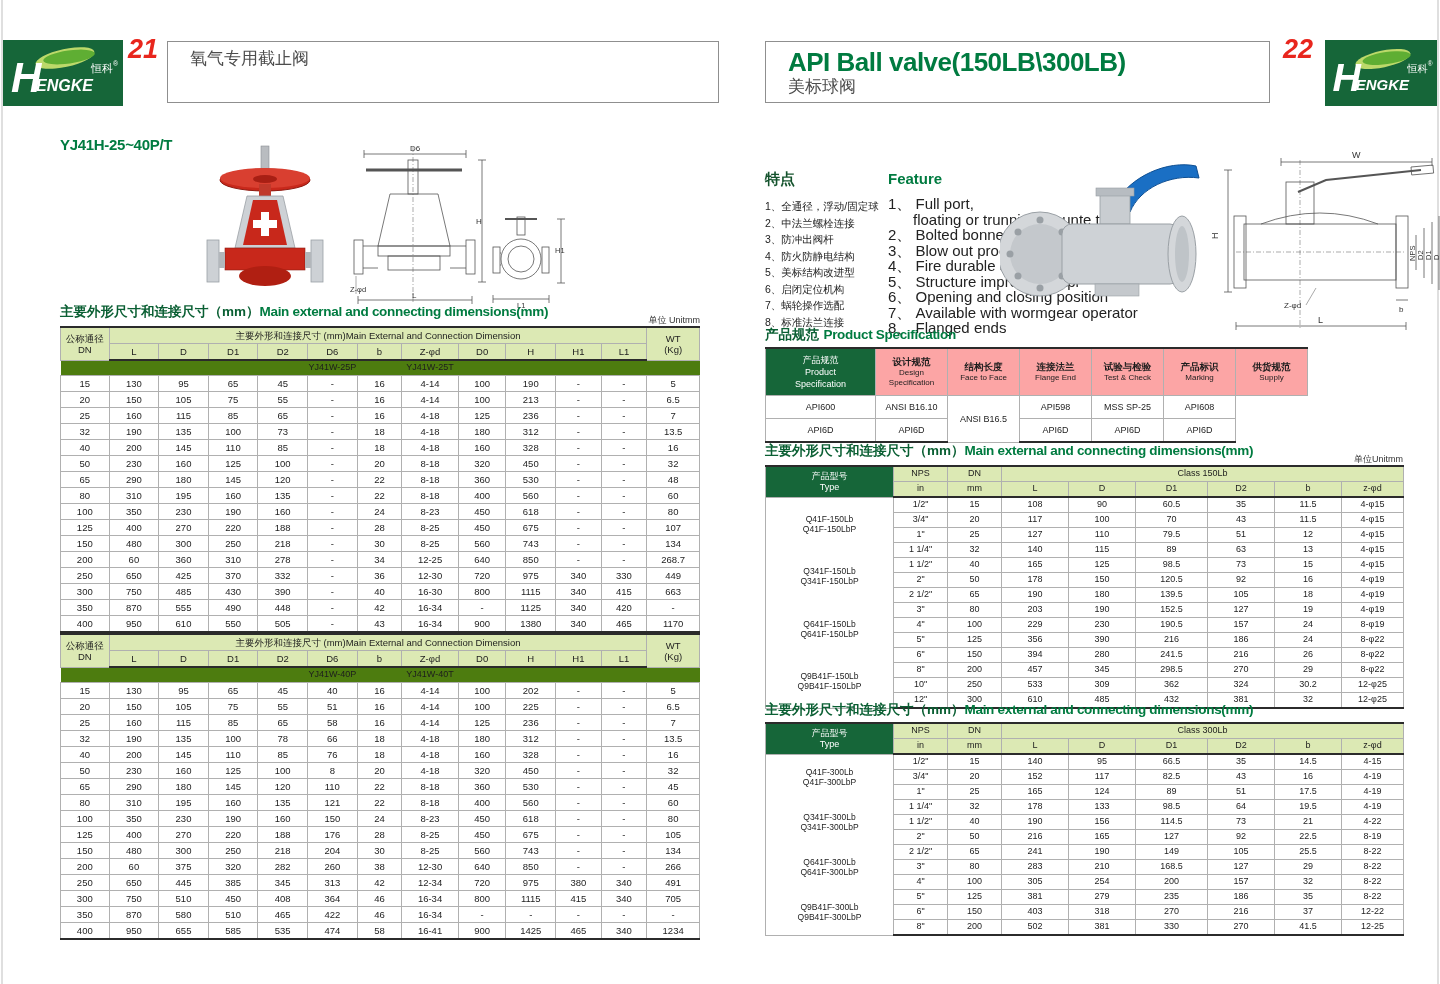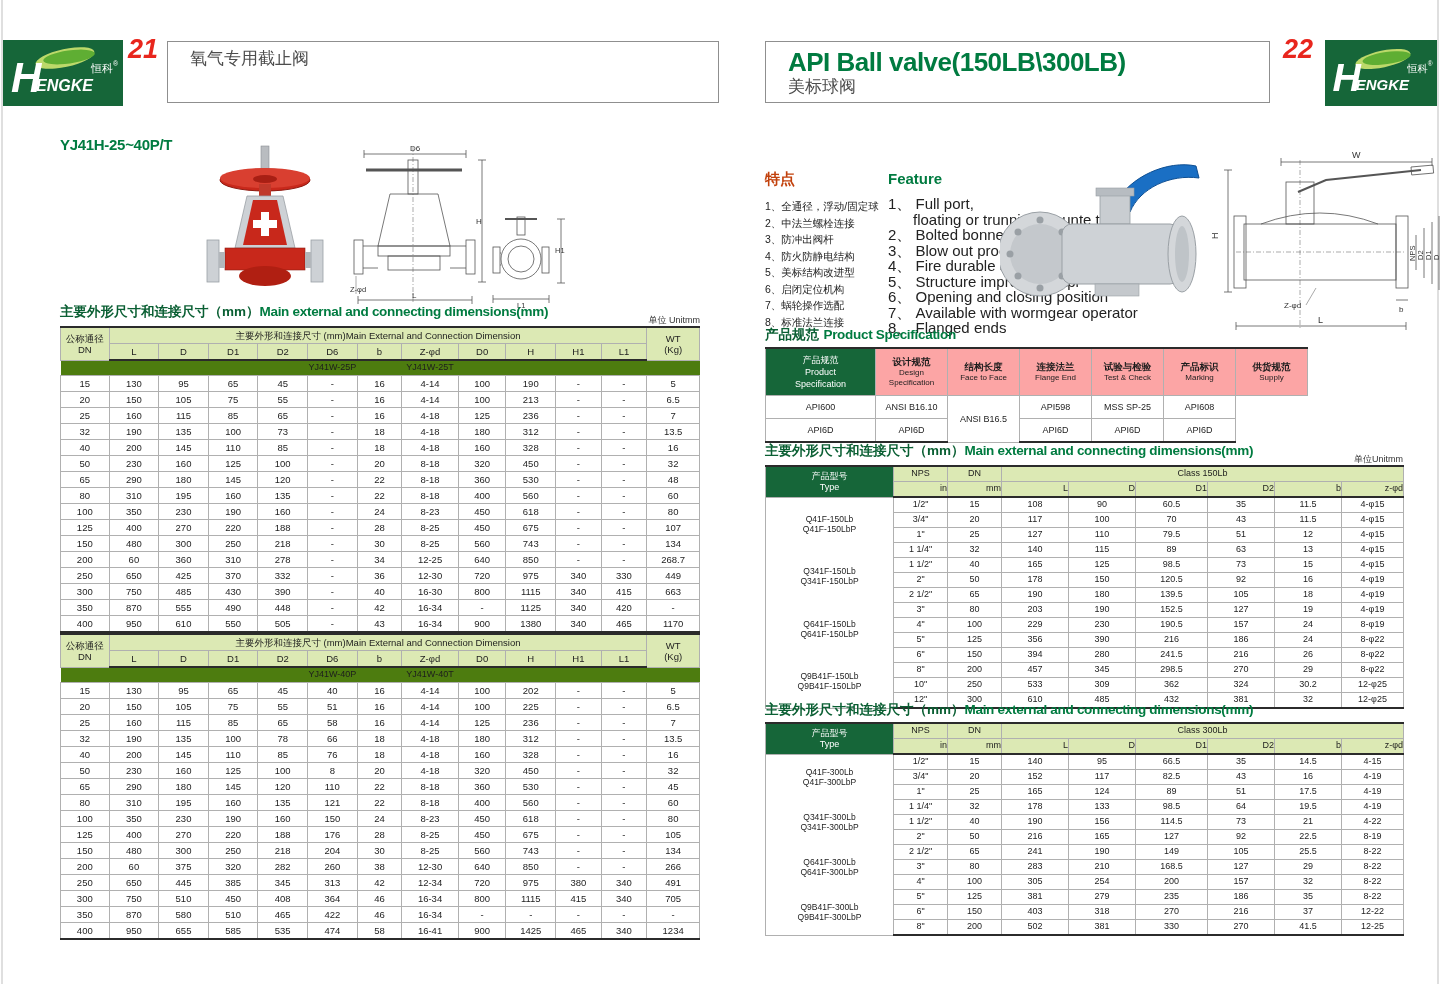--- a/index.html
+++ b/index.html
@@ -24,38 +24,38 @@
   .dimtbl .thick-top th{border-top:2.5px solid #2b2b2b;}
   .dimtbl .letters th{border-bottom:2.5px solid #2b2b2b;}
   .dimtbl .modelrow td{border:none;background:#4d7c0f;font-size:9px;height:14px;}
   .dimtbl tbody tr:last-child td{border-bottom:2.5px solid #2b2b2b;}
   .two-line div{line-height:11px;}
   
   .rtbl{width:638px;}
   .rtbl th,.rtbl td{border:1px solid #b0b0b0;font-size:9px;font-weight:normal;text-align:center;vertical-align:middle;padding:0;height:14px;line-height:1.05;color:#1d1d1d;overflow:hidden;}
   .rtbl thead th{background:#dce9b4;}
   .rtbl .thick-top th{border-top:2.5px solid #2b2b2b;}
-  .rtbl .letters th{border-bottom:2.5px solid #2b2b2b;text-align:right;}
+  .rtbl .letters th{border-bottom:2.5px solid #2b2b2b;}
   .rtbl tbody tr:last-child td{border-bottom:2.5px solid #2b2b2b;}
   .corner{background:#166639 !important;color:#fff !important;}
   .typecell{background:#fff;}
   .typecell > div{display:flex;flex-direction:column;justify-content:space-around;height:100%;}
   .typecell .tg div{font-size:8.5px;line-height:10px;color:#222;}
   
   .spectbl{width:540px;}
   .spectbl th,.spectbl td{border:1px solid #b0b0b0;font-size:9px;font-weight:normal;text-align:center;vertical-align:middle;padding:0;color:#1d1d1d;}
   .spectbl thead th{background:#fca5a5;height:46px;}
   .spectbl td{height:22px;}
   .spectbl .thick-top th{border-top:2.5px solid #2b2b2b;}
   .spectbl tbody tr:last-child td{border-bottom:2.5px solid #2b2b2b;}
   .spectbl .hc{font-size:9.5px;font-weight:bold;line-height:12px;}
   .spectbl .he{font-size:8px;line-height:10px;}
   .spec-corner{background:#166639 !important;color:#fff !important;font-size:9px;line-height:12px;}
   
-  .feat-title{font-size:15px;font-weight:bold;color:#c2410c;}
+  .feat-title{font-size:15px;font-weight:bold;color:#14532d;}
   .feat-title.en{color:#007b40;}
   .feat-list div{font-size:10.5px;line-height:16.5px;color:#222;white-space:pre;}
   .feat-list.en div{font-size:15px;line-height:15.5px;}
   svg text{font-family:"Liberation Sans","DejaVu Sans",sans-serif;}
 </style>
 </head>
 <body>
 
 <div class="abs edge" style="left:1px;"></div>
 <div class="abs edge" style="left:1437px;"></div>

